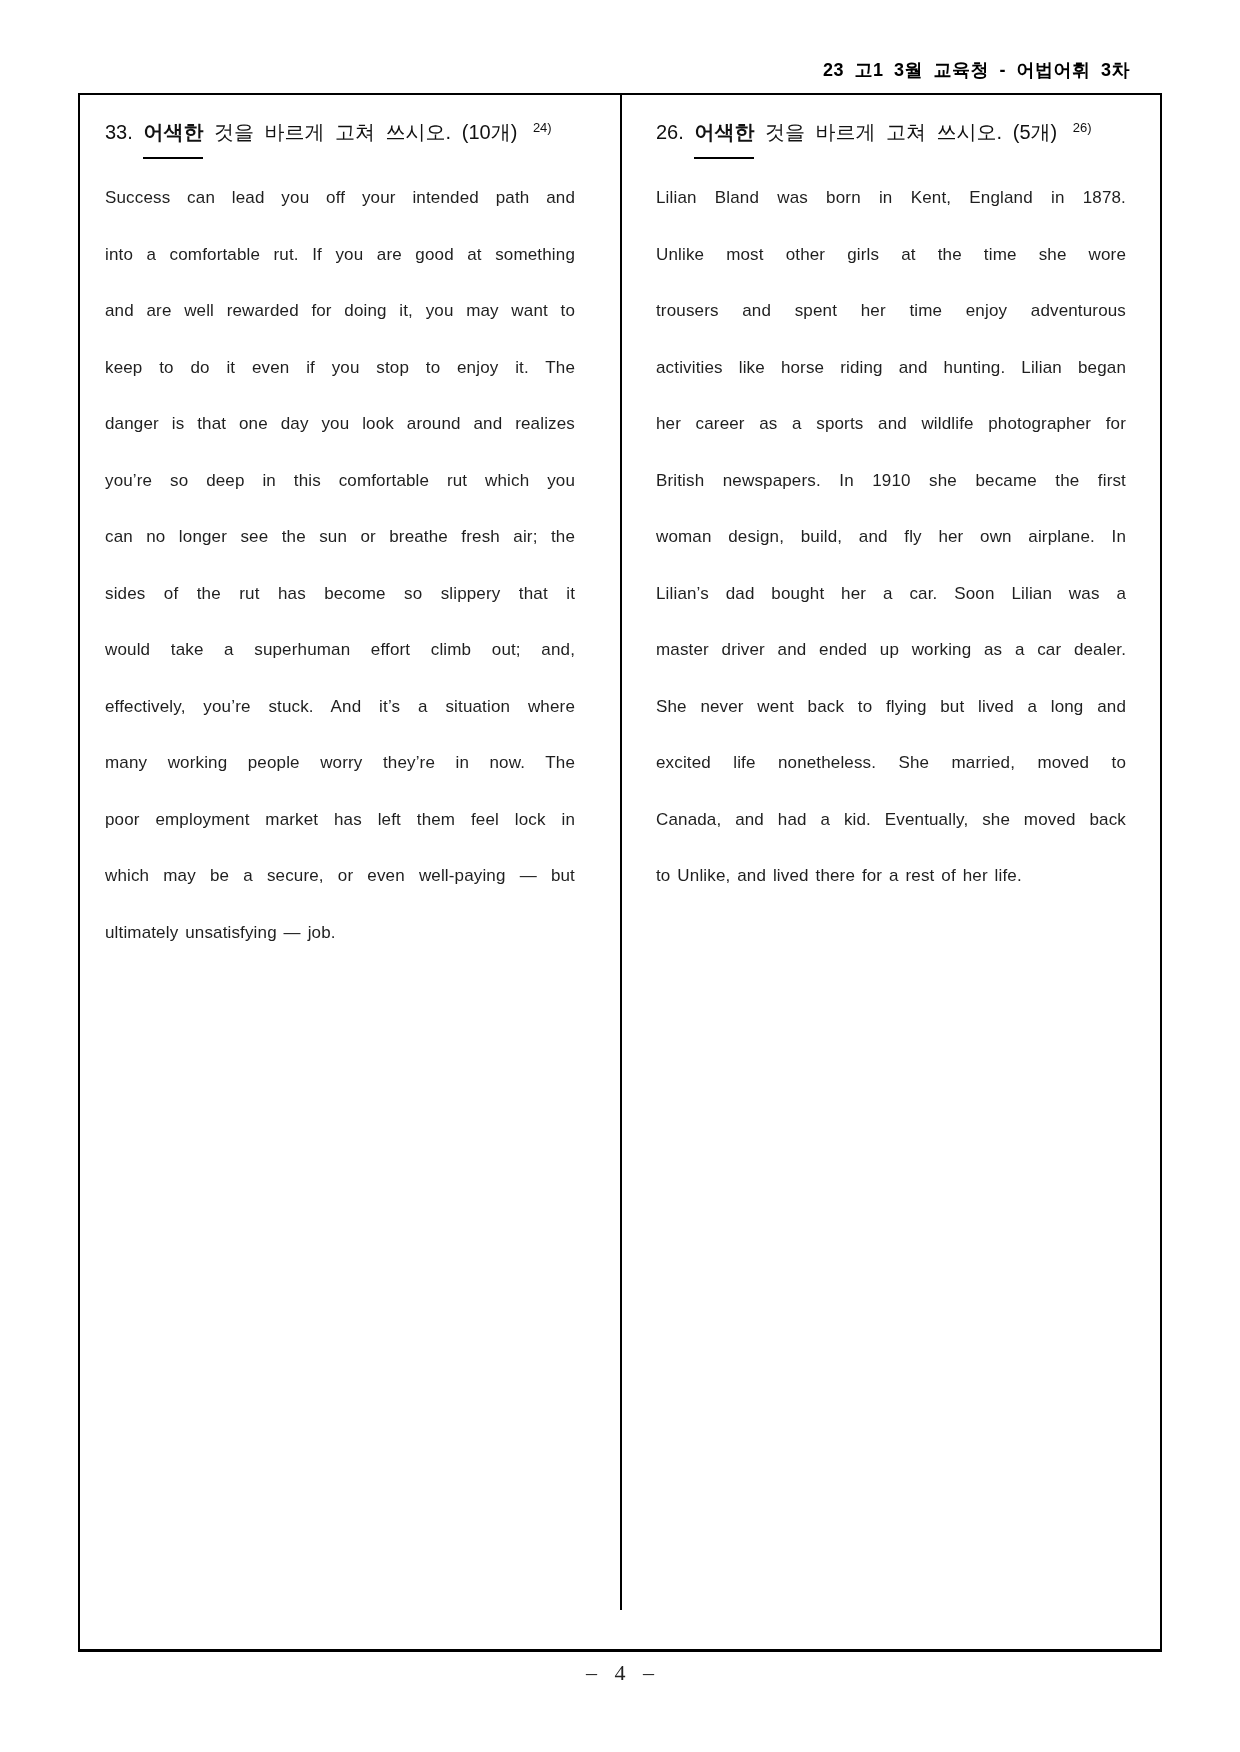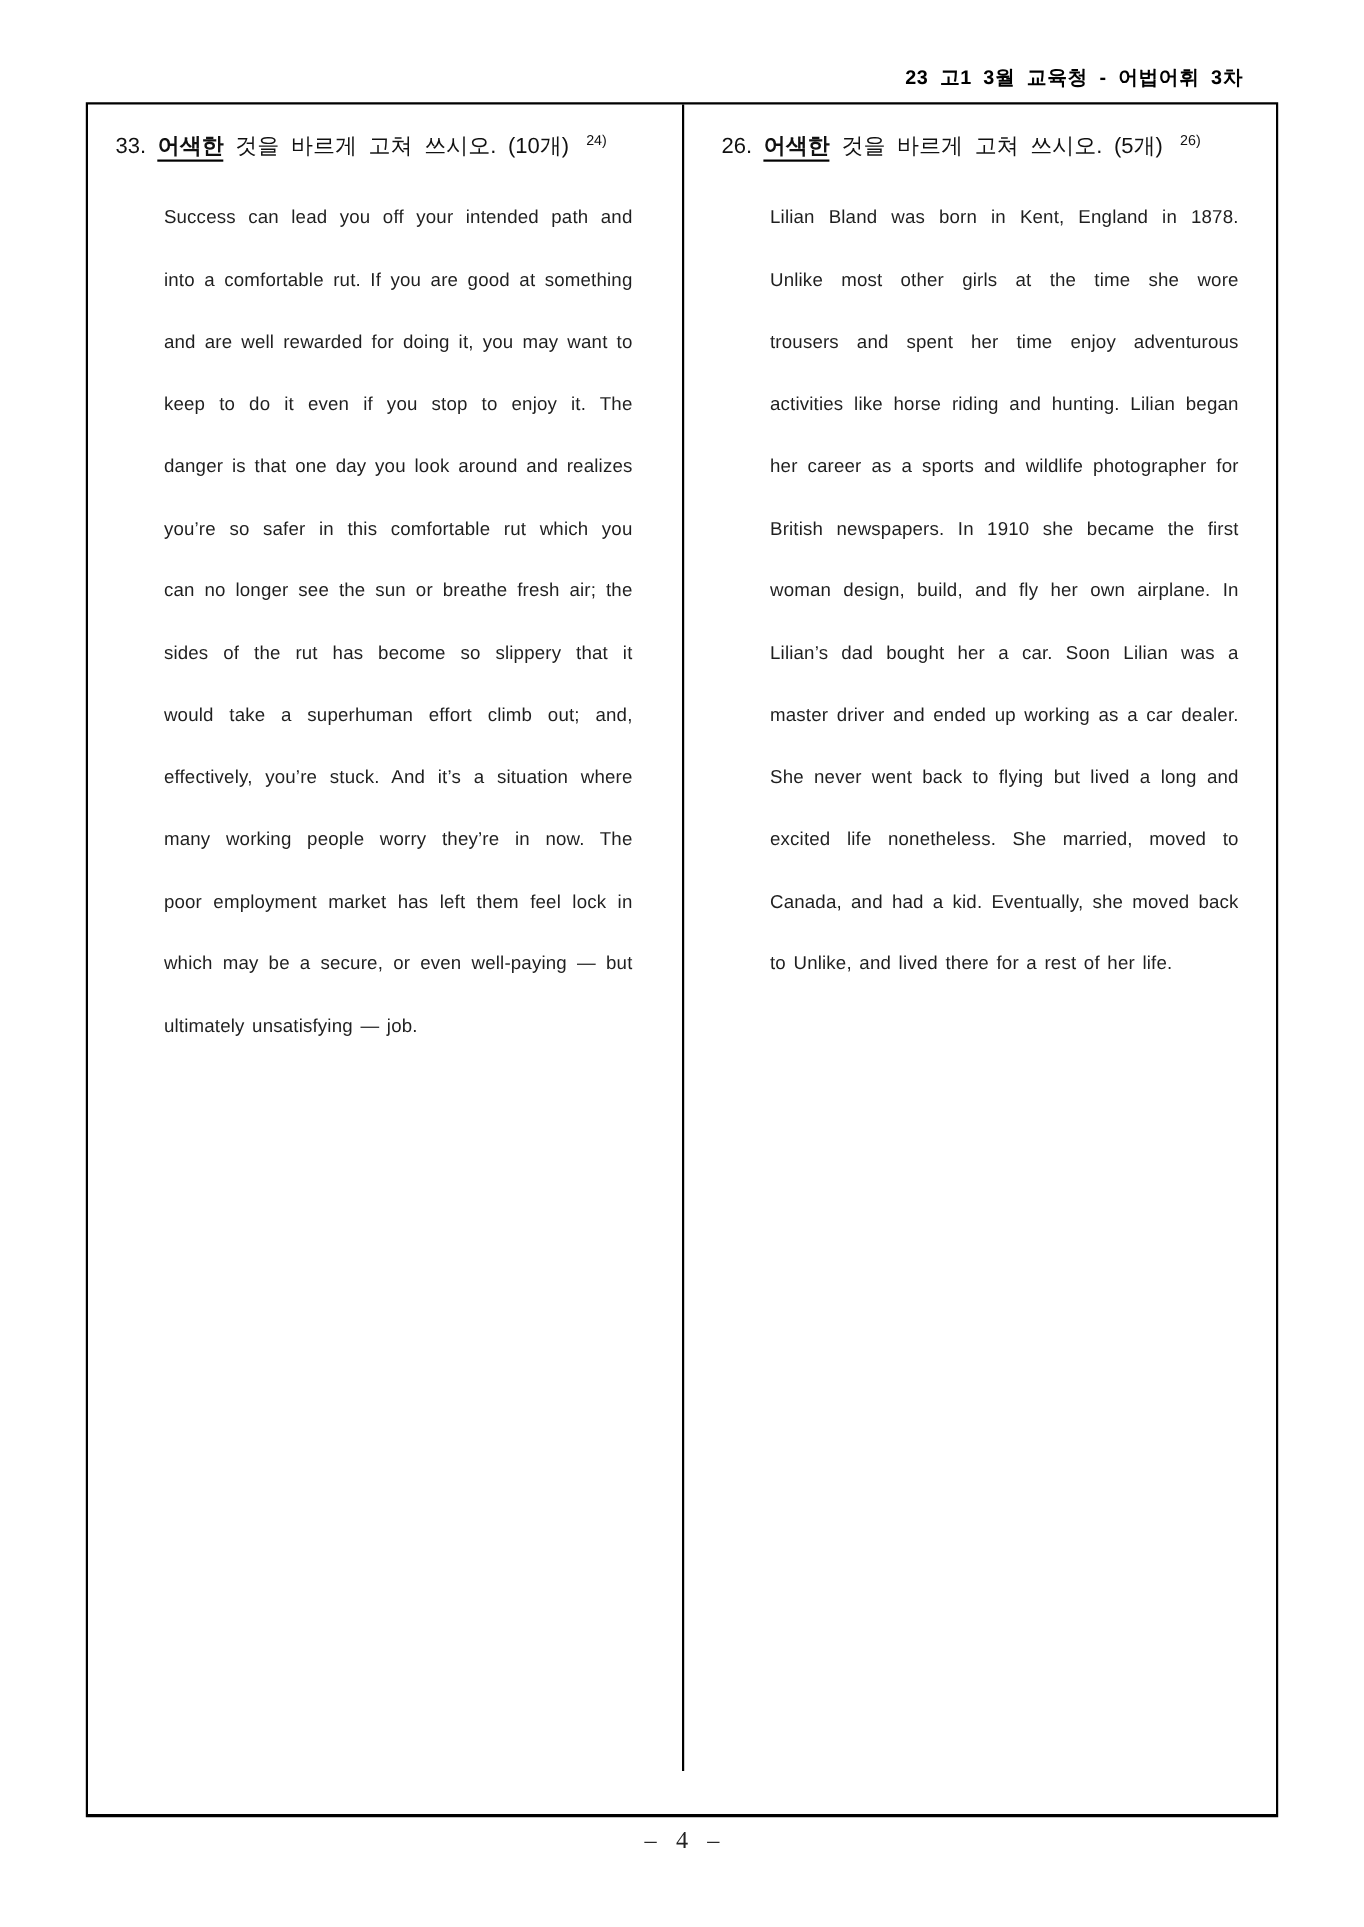--- a/index.html
+++ b/index.html
@@ -52,21 +52,21 @@
   .qheader {
     margin-top: 24px;
     font-size: 20px;
     color: #111;
     word-spacing: 5px;
     white-space: nowrap;
   }
   .qkeyword {
     font-weight: 700;
     border-bottom: 2px solid #000;
-    padding-bottom: 1px;
+    padding-bottom: 14px;
   }
   .qref {
     font-size: 13px;
     position: relative;
     top: -7px;
     margin-left: 5px;
     word-spacing: normal;
   }
 
   .passage { margin-top: 24px; }
@@ -75,21 +75,20 @@
     font-size: 17px;
     height: 56.5px;
     line-height: 56.5px;
     color: #1f1f1f;
     letter-spacing: 0.15px;
     word-spacing: 2px;
     text-align: justify;
     text-align-last: justify;
     overflow: hidden;
     white-space: nowrap;
-    margin-left: 44px;
   }
   .line.final {
     text-align-last: left;
     text-align: left;
   }
 
   .footer {
     position: absolute;
     left: 0;
     right: 0;
@@ -119,21 +118,21 @@
         <span class="qprompt">것을 바르게 고쳐 쓰시오.</span>
         <span class="qcount">(10개)</span>
         <span class="qref">24)</span>
       </div>
       <div class="passage">
           <div class="line">Success can lead you off your intended path and</div>
           <div class="line">into a comfortable rut. If you are good at something</div>
           <div class="line">and are well rewarded for doing it, you may want to</div>
           <div class="line">keep to do it even if you stop to enjoy it. The</div>
           <div class="line">danger is that one day you look around and realizes</div>
-          <div class="line">you’re so safer in this comfortable rut which you</div>
+          <div class="line">you’re so deep in this comfortable rut which you</div>
           <div class="line">can no longer see the sun or breathe fresh air; the</div>
           <div class="line">sides of the rut has become so slippery that it</div>
           <div class="line">would take a superhuman effort climb out; and,</div>
           <div class="line">effectively, you’re stuck. And it’s a situation where</div>
           <div class="line">many working people worry they’re in now. The</div>
           <div class="line">poor employment market has left them feel lock in</div>
           <div class="line">which may be a secure, or even well-paying — but</div>
           <div class="line final">ultimately unsatisfying — job.</div>
         </div>
     </div>

